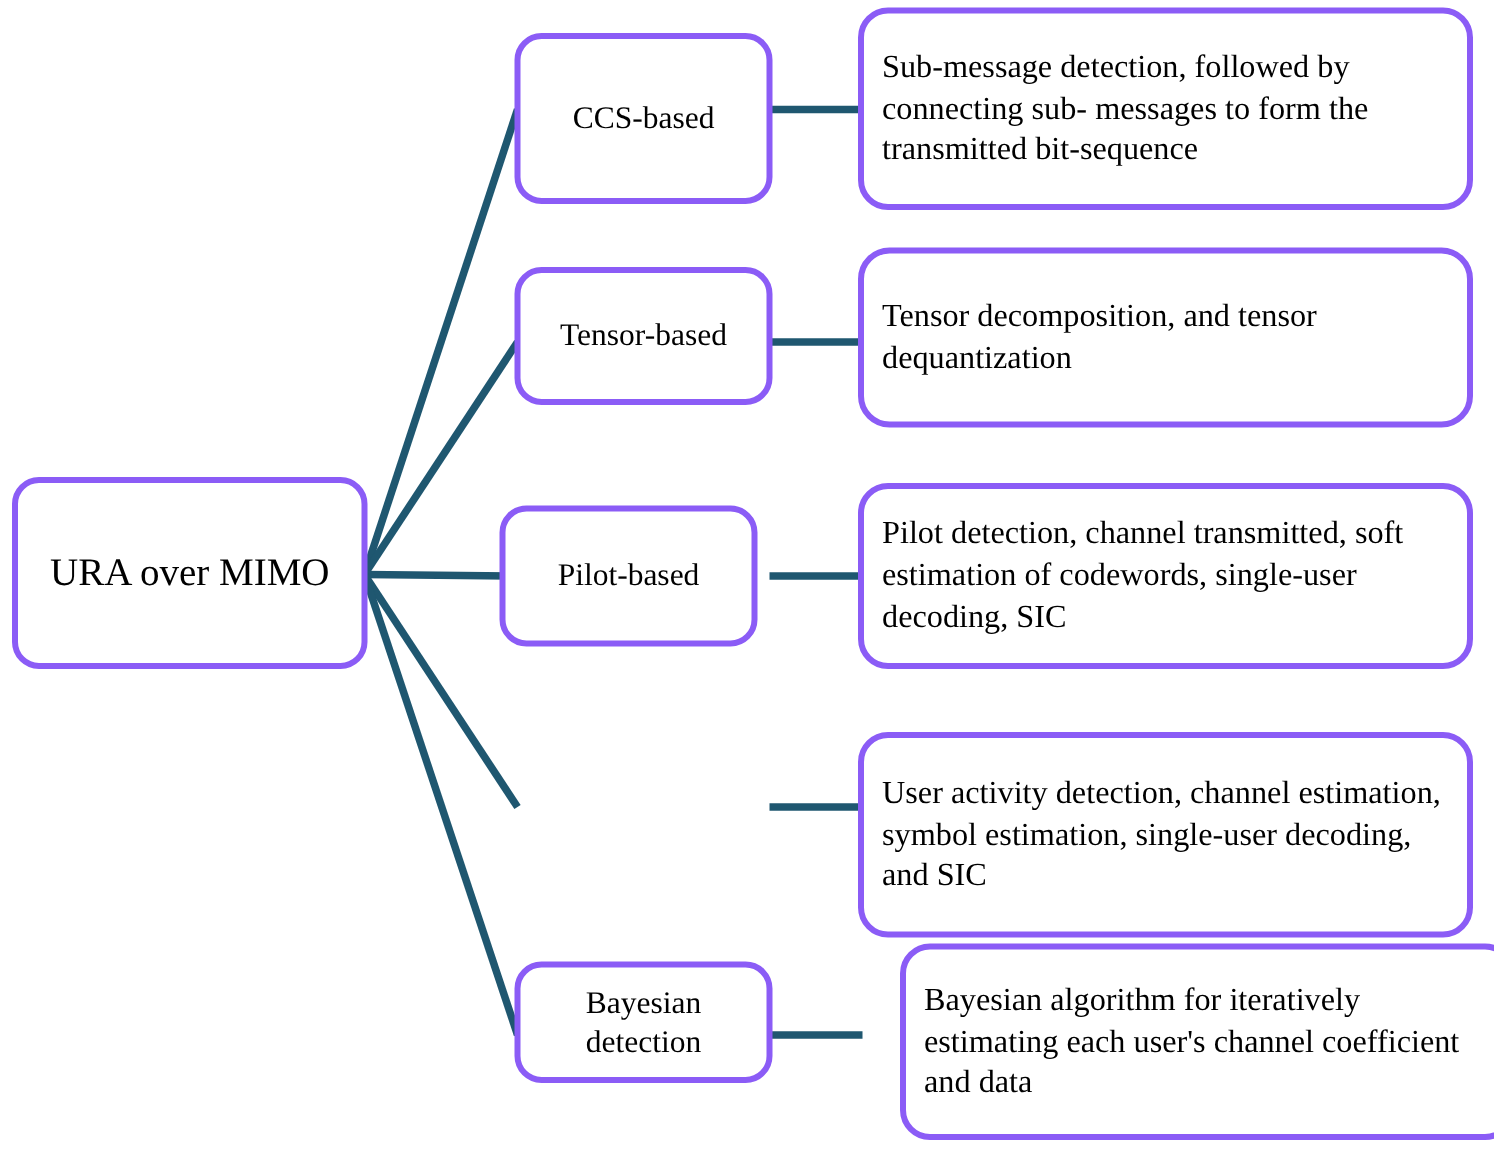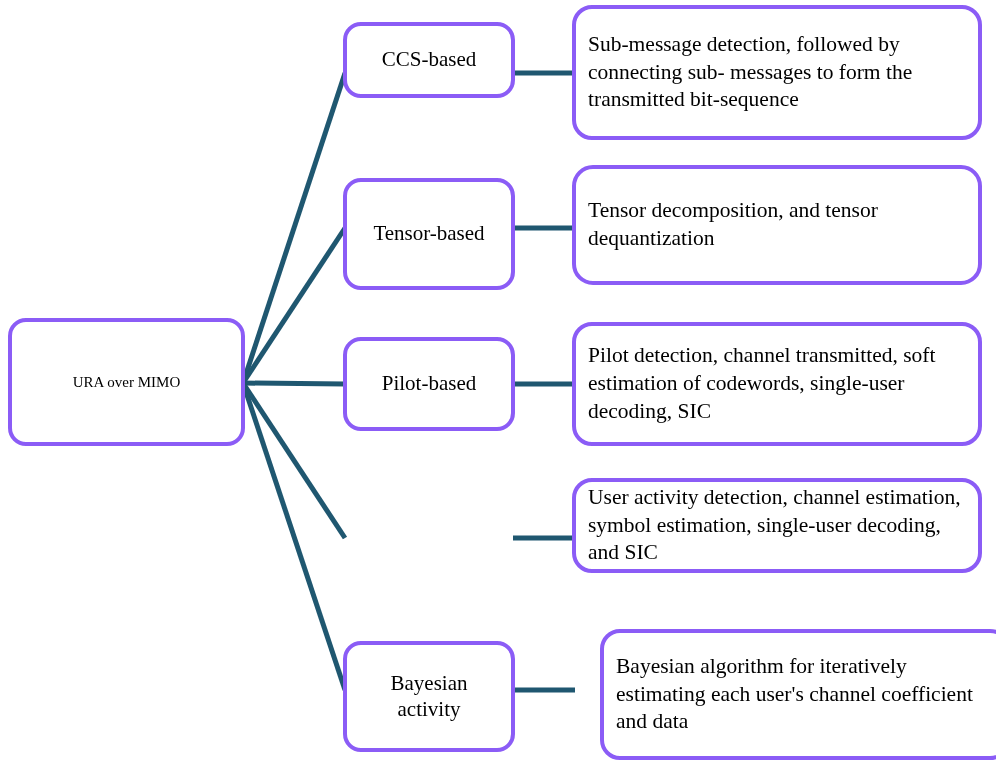--- a/index.html
+++ b/index.html
@@ -66,42 +66,42 @@
     line-height: 1.30;
   }
 
   
 
   #node-root {
     left: 8px;
     top: 318px;
     width: 237px;
     height: 128px;
-    font-size: 15px;
+    font-size: 26px;
   }
 
   .node-category {
     width: 172px;
     font-size: 21px;
   }
-  #node-cat-ccs      { left: 343px; top: 22px;  height: 76px; }
-  #node-cat-tensor   { left: 343px; top: 178px; height: 112px; }
-  #node-cat-pilot    { left: 343px; top: 337px; height: 94px;  }
+  #node-cat-ccs      { left: 343px; top: 22px;  height: 114px; }
+  #node-cat-tensor   { left: 343px; top: 178px; height: 92px; }
+  #node-cat-pilot    { left: 333px; top: 337px; height: 94px;  }
   #node-cat-odma     { left: 343px; top: 490px; height: 97px;  }
-  #node-cat-bayesian { left: 343px; top: 641px; height: 111px;  }
+  #node-cat-bayesian { left: 343px; top: 641px; height: 81px;  }
 
   .node-detail {
     left: 572px;
     width: 410px;
     font-size: 21.5px;
   }
   #node-det-ccs      { top: 5px;   height: 135px; }
   #node-det-tensor   { top: 165px; height: 120px; border-radius: 21px; }
   #node-det-pilot    { top: 322px; height: 124px; }
-  #node-det-odma     { top: 478px; height: 95px; }
+  #node-det-odma     { top: 488px; height: 137px; }
   #node-det-bayesian { top: 629px; height: 131px; margin-left: 28px; }
 </style>
 </head>
 <body>
 
 <div id="diagram-canvas">
 
   <svg id="connector-layer" viewBox="0 0 996 772" width="996" height="772" xmlns="http://www.w3.org/2000/svg">
     <g stroke="#1f5770" stroke-width="5" fill="none" stroke-linecap="butt">
 
@@ -134,21 +134,21 @@
   </div>
 
   <div class="node node-category" id="node-cat-pilot">
     <div class="node-text">Pilot-based</div>
   </div>
 
 
   <div class="node node-category" id="node-cat-bayesian">
     <div class="node-text">
       <span>Bayesian</span><br>
-      <span>activity</span>
+      <span>detection</span>
     </div>
   </div>
 
   <div class="node node-detail" id="node-det-ccs">
     <div class="node-text">Sub-message detection, followed by connecting sub- messages to form the transmitted bit-sequence</div>
   </div>
 
   <div class="node node-detail" id="node-det-tensor">
     <div class="node-text">Tensor decomposition, and tensor dequantization</div>
   </div>

